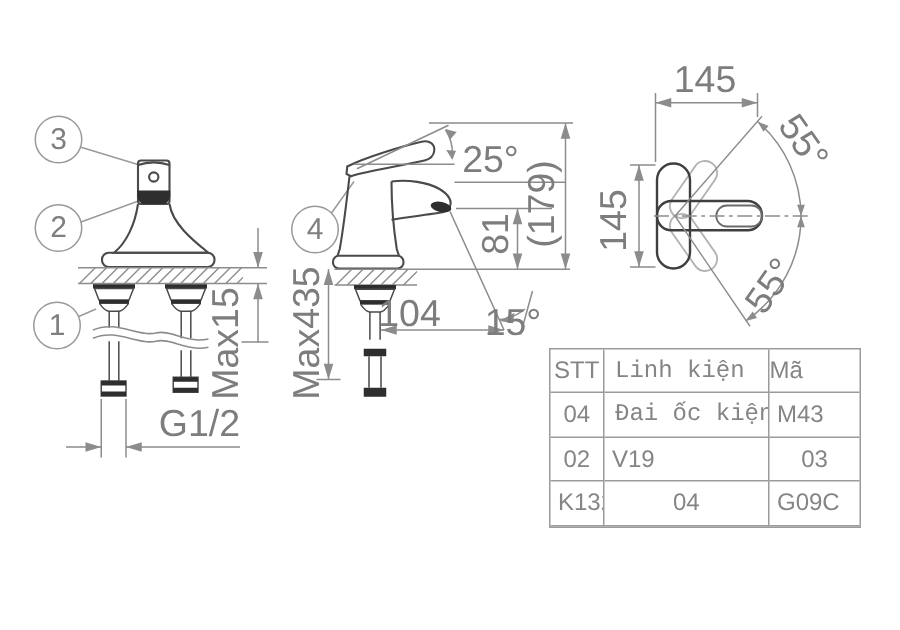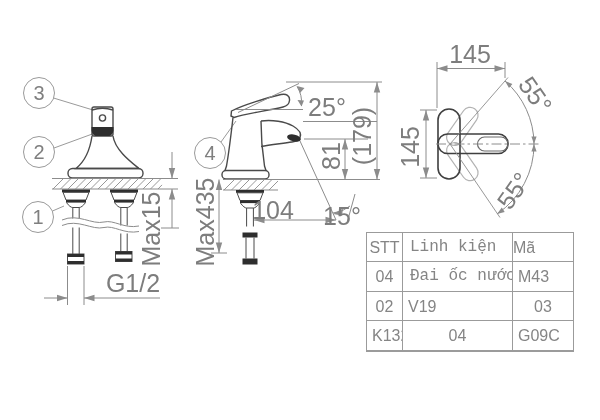--- a/index.html
+++ b/index.html
@@ -206,21 +206,21 @@
 <span class="lbl v" style="left:410px;top:147px">145</span>
 <span class="lbl r55" style="left:535px;top:95px">55°</span>
 <span class="lbl rm55" style="left:514px;top:191px">55°</span>
 
 <div class="tbl">
   <div class="c-stt">STT</div>
   <div class="c-part">Linh kiện</div>
   <div class="h-code">Mã</div>
 
   <div class="c-stt">04</div>
-  <div class="c-part">Đai ốc nước</div>
+  <div class="c-part">Đai ốc kiện</div>
   <div class="c-code">M43</div>
 
   <div class="c-stt">02</div>
   <div class="c-code">V19</div>
 
   <div class="c-stt">03</div>
   <div class="c-code">K132</div>
 
   <div class="c-stt">04</div>
   <div class="c-code">G09C</div>

